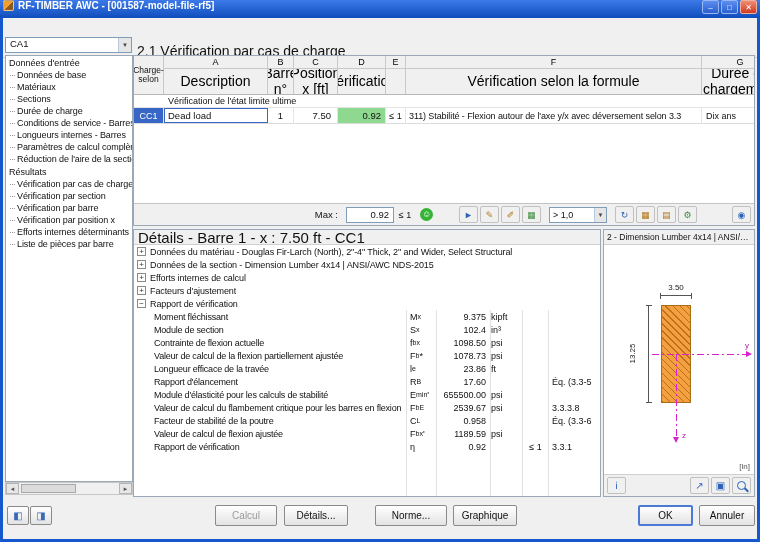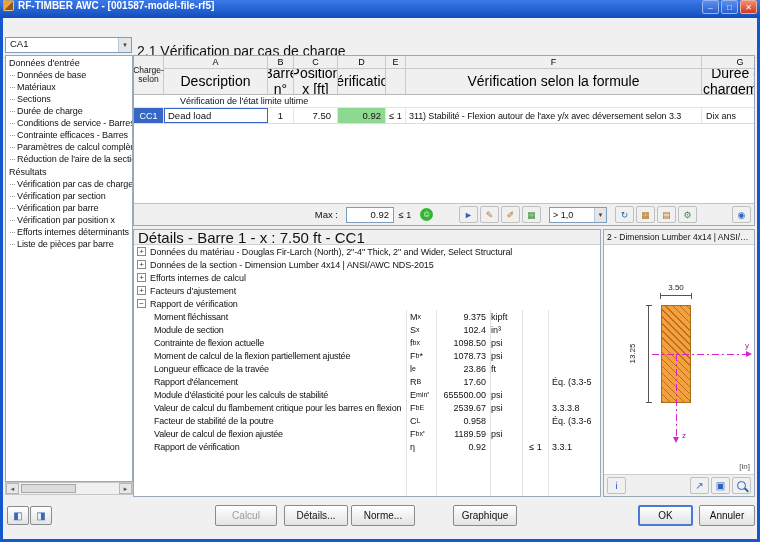--- a/index.html
+++ b/index.html
@@ -33,21 +33,21 @@
   .scroll-track{flex:1;position:relative}
   .scroll-thumb{position:absolute;left:2px;top:1px;bottom:1px;width:55%;background:#dcdcdc;border:1px solid #a8a8a8}
 
   .table-panel{position:absolute;left:130px;top:37px;width:622px;height:171px;background:#fff;border:1px solid #9aa8b8;display:flex;flex-direction:column;overflow:hidden}
   .tbl-head{display:flex;height:39px;background:#f0f0f0;border-bottom:1px solid #b8b8b8;flex:0 0 auto}
   .th-corner{width:30px;border-right:1px solid #c9c9c9;display:flex;flex-direction:column;align-items:center;justify-content:center;font-size:8.5px;line-height:1.1;color:#111;flex:0 0 auto}
   .th-col{display:flex;flex-direction:column;border-right:1px solid #c9c9c9;flex:0 0 auto}
   .th-letter{height:13px;border-bottom:1px solid #c9c9c9;text-align:center;font-size:9px;line-height:13px}
   .th-label{flex:1;display:flex;align-items:center;justify-content:center;text-align:center;font-size:14px;line-height:1.1;padding:0 1px;overflow:hidden}
   .w-desc{width:104px}.w-bar{width:26px}.w-pos{width:44px}.w-verif{width:48px}.w-lim{width:20px}.w-form{width:296px}.w-dur{flex:1;border-right:none}
-  .tbl-group{height:13px;line-height:12px;font-size:9px;padding-left:46px;border-bottom:1px solid #e4e4e4;color:#111;flex:0 0 auto}
+  .tbl-group{height:13px;line-height:12px;font-size:9px;padding-left:34px;border-bottom:1px solid #e4e4e4;color:#111;flex:0 0 auto}
   .tbl-row{display:flex;height:16px;border-bottom:1px solid #dcdcdc;font-size:9.5px;flex:0 0 auto}
   .td{display:flex;align-items:center;border-right:1px solid #e6e6e6;overflow:hidden;color:#111}
   .td.case{width:30px;background:#3866c6;color:#fff;justify-content:center;font-size:9px;flex:0 0 auto}
   .td.desc{width:104px;border:1px solid #3866c6;padding-left:3px;background:#fff;flex:0 0 auto}
   .td.bar{width:26px;justify-content:center;flex:0 0 auto}
   .td.pos{width:44px;justify-content:flex-end;padding-right:6px;flex:0 0 auto}
   .td.verif{width:48px;background:#8fd88f;justify-content:flex-end;padding-right:4px;flex:0 0 auto}
   .td.lim{width:20px;justify-content:center;font-size:9px;flex:0 0 auto}
   .td.form{width:296px;padding-left:3px;font-size:9px;letter-spacing:-0.1px;white-space:nowrap;flex:0 0 auto}
   .td.dur{flex:1;padding-left:4px;font-size:9px;border-right:none}
@@ -103,21 +103,21 @@
   .unit-label{position:absolute;right:4px;bottom:3px;font-size:8px;color:#555}
   .section-bottom{height:22px;background:#f0f0f0;border-top:1px solid #cfcfcf;display:flex;align-items:center;padding:0 3px;gap:2px;flex:0 0 auto}
   .sec-btn{width:19px;height:17px;padding:0;background:#f0f0f0;border:1px solid #c0c0c0;border-radius:2px;font-size:10px;line-height:14px;color:#2d62b8;font-family:inherit;position:relative}
   .sec-spacer{flex:1}
   .mag::before{content:"";position:absolute;left:4px;top:3px;width:7px;height:7px;border:1.5px solid #2d62b8;border-radius:50%}
   .mag::after{content:"";position:absolute;left:11px;top:11px;width:5px;height:2px;background:#2d62b8;transform:rotate(45deg)}
 
   .btn{position:absolute;top:487px;height:21px;font-size:10px;background:linear-gradient(#ffffff,#e3e3e3);border:1px solid #8a8a8a;border-radius:2px;color:#111;padding:0;font-family:inherit}
   .btn.b-calcul{left:212px;width:62px;color:#9b9b9b}
   .btn.b-details{left:281px;width:64px}
-  .btn.b-norme{left:348px;width:64px}
+  .btn.b-norme{left:372px;width:72px}
   .btn.b-graph{left:450px;width:64px}
   .btn.b-ok{left:635px;width:55px;border:2px solid #4a79d8}
   .btn.b-annuler{left:696px;width:56px}
   .toggle-btn{position:absolute;top:488px;width:22px;height:19px;padding:0;background:linear-gradient(#ffffff,#e3e3e3);border:1px solid #8a8a8a;border-radius:2px;font-size:10px;color:#3a6ab8;font-family:inherit}
   .toggle-btn.t1{left:4px}.toggle-btn.t2{left:27px}
 </style>
 </head>
 <body>
 
 <div class="window">
@@ -143,21 +143,21 @@
       <span class="combo-arrow">▼</span>
     </div>
 
     <div class="sidebar">
       <div class="sb-header">Données d'entrée</div>
       <div class="sb-item">Données de base</div>
       <div class="sb-item">Matériaux</div>
       <div class="sb-item">Sections</div>
       <div class="sb-item">Durée de charge</div>
       <div class="sb-item">Conditions de service - Barres</div>
-      <div class="sb-item">Contrainte efficaces - Barres</div>
+      <div class="sb-item">Longueurs internes - Barres</div>
       <div class="sb-item">Paramètres de calcul complème</div>
       <div class="sb-item">Réduction de l'aire de la section</div>
       <div class="sb-header">Résultats</div>
       <div class="sb-item">Vérification par cas de charge</div>
       <div class="sb-item">Vérification par section</div>
       <div class="sb-item">Vérification par barre</div>
       <div class="sb-item">Vérification par position x</div>
       <div class="sb-item">Efforts internes déterminants p</div>
       <div class="sb-item">Liste de pièces par barre</div>
     </div>
@@ -296,21 +296,21 @@
             <span>f</span>
             <sub>bx</sub>
             <span></span>
           </div>
         <div class="d-val">1098.50</div>
         <div class="d-unit">psi</div>
         <div class="d-lim"></div>
         <div class="d-ref"></div>
       </div>
       <div class="d-row">
-        <div class="d-label">Moment de calcul de la flexion partiellement ajustée</div>
+        <div class="d-label">Valeur de calcul de la flexion partiellement ajustée</div>
         <div class="d-sym">
             <span>F</span>
             <sub>b</sub>
             <span>*</span>
           </div>
         <div class="d-val">1078.73</div>
         <div class="d-unit">psi</div>
         <div class="d-lim"></div>
         <div class="d-ref"></div>
       </div>

